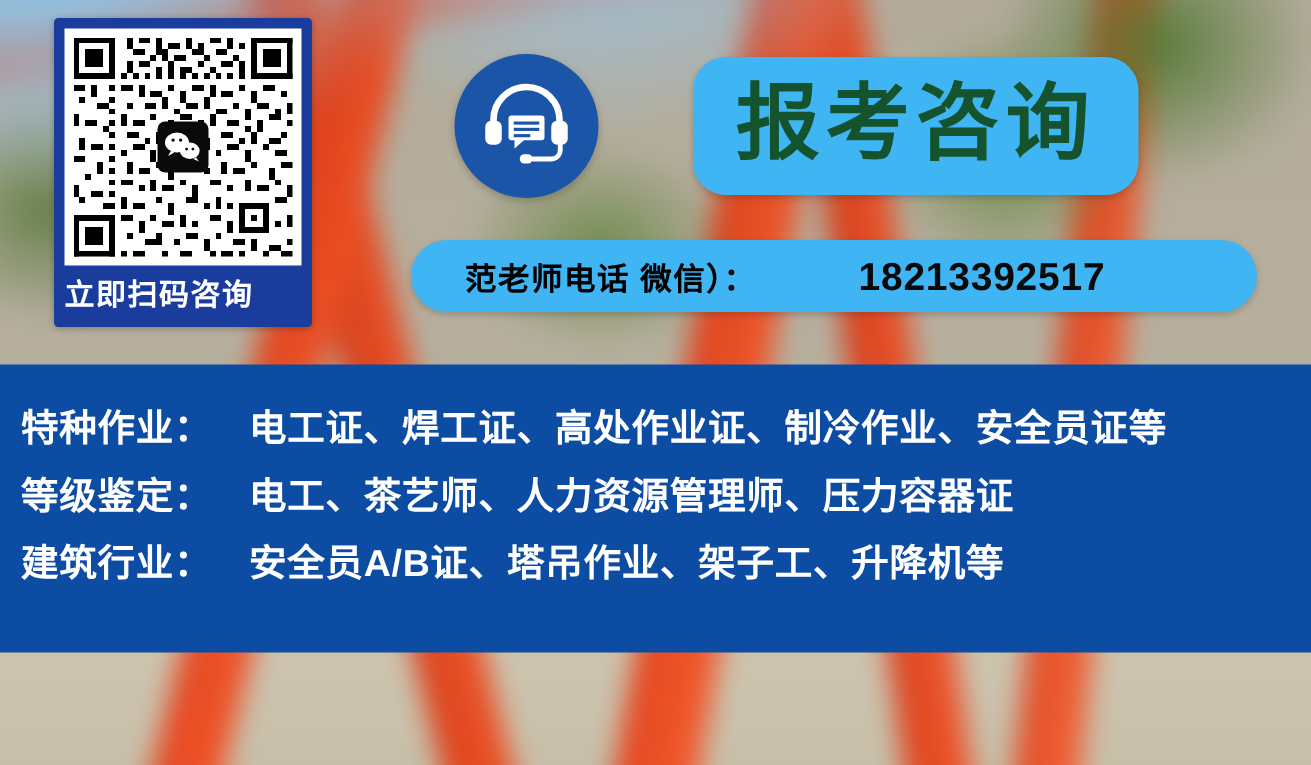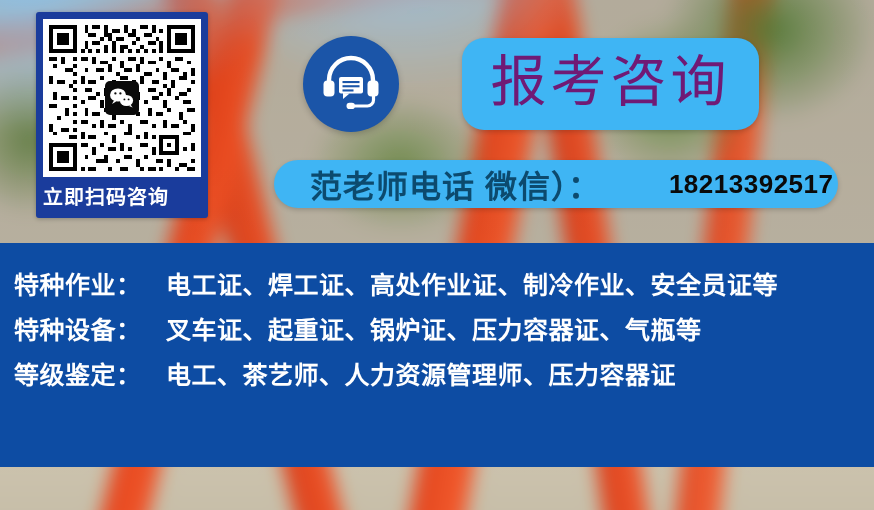--- a/index.html
+++ b/index.html
@@ -126,23 +126,23 @@
     width: 297px;
     height: 92px;
     border-radius: 22px;
     background: #3fb5f4;
     display: flex;
     align-items: center;
     justify-content: center;
     box-shadow: 0 2px 5px rgba(0,0,0,0.18);
   }
   .title-pill-text {
-    color: #701a75;
+    color: #14532d;
     font-size: 56px;
-    font-weight: normal;
+    font-weight: bold;
     letter-spacing: 4px;
     line-height: 1;
     white-space: nowrap;
     transform: translateY(-2px);
   }
 
   
   .contact-pill {
     position: absolute;
     left: 274px;
@@ -151,42 +151,42 @@
     height: 48px;
     border-radius: 24px;
     background: #3fb5f4;
     display: flex;
     align-items: center;
     box-shadow: 0 2px 5px rgba(0,0,0,0.18);
     box-sizing: border-box;
     padding: 0 26px 0 36px;
   }
   .contact-label {
-    color: #0c4a6e;
-    font-size: 32px;
+    color: #000000;
+    font-size: 21px;
     font-weight: bold;
     letter-spacing: 1px;
     white-space: nowrap;
   }
   .contact-number {
     color: #0a0a0a;
     font-size: 26px;
     font-weight: bold;
     letter-spacing: 0.5px;
     margin-left: 68px;
     white-space: nowrap;
   }
 
   
   .services-panel {
     position: absolute;
     left: 0;
     top: 243px;
     width: 874px;
-    height: 224px;
+    height: 192px;
     background: #0d4ca3;
     box-sizing: border-box;
     padding: 22px 0 0 14px;
   }
   .service-row {
     display: flex;
     align-items: baseline;
     height: 45px;
     white-space: nowrap;
   }
@@ -476,26 +476,26 @@
     <span class="contact-number">18213392517</span>
   </div>
 
   <div class="services-panel">
 
     <div class="service-row">
       <span class="service-label">特种作业：</span>
       <span class="service-items">电工证、焊工证、高处作业证、制冷作业、安全员证等</span>
     </div>
 
-    <div class="service-row">
-      <span class="service-label">特种设备：</span>
-      <span class="service-items">叉车证、起重证、锅炉证、压力容器证、气瓶等</span>
-    </div>
 
     <div class="service-row">
       <span class="service-label">等级鉴定：</span>
       <span class="service-items">电工、茶艺师、人力资源管理师、压力容器证</span>
     </div>
 
+    <div class="service-row">
+      <span class="service-label">建筑行业：</span>
+      <span class="service-items">安全员A/B证、塔吊作业、架子工、升降机等</span>
+    </div>
 
   </div>
 
 </div>
 
 </body></html>

